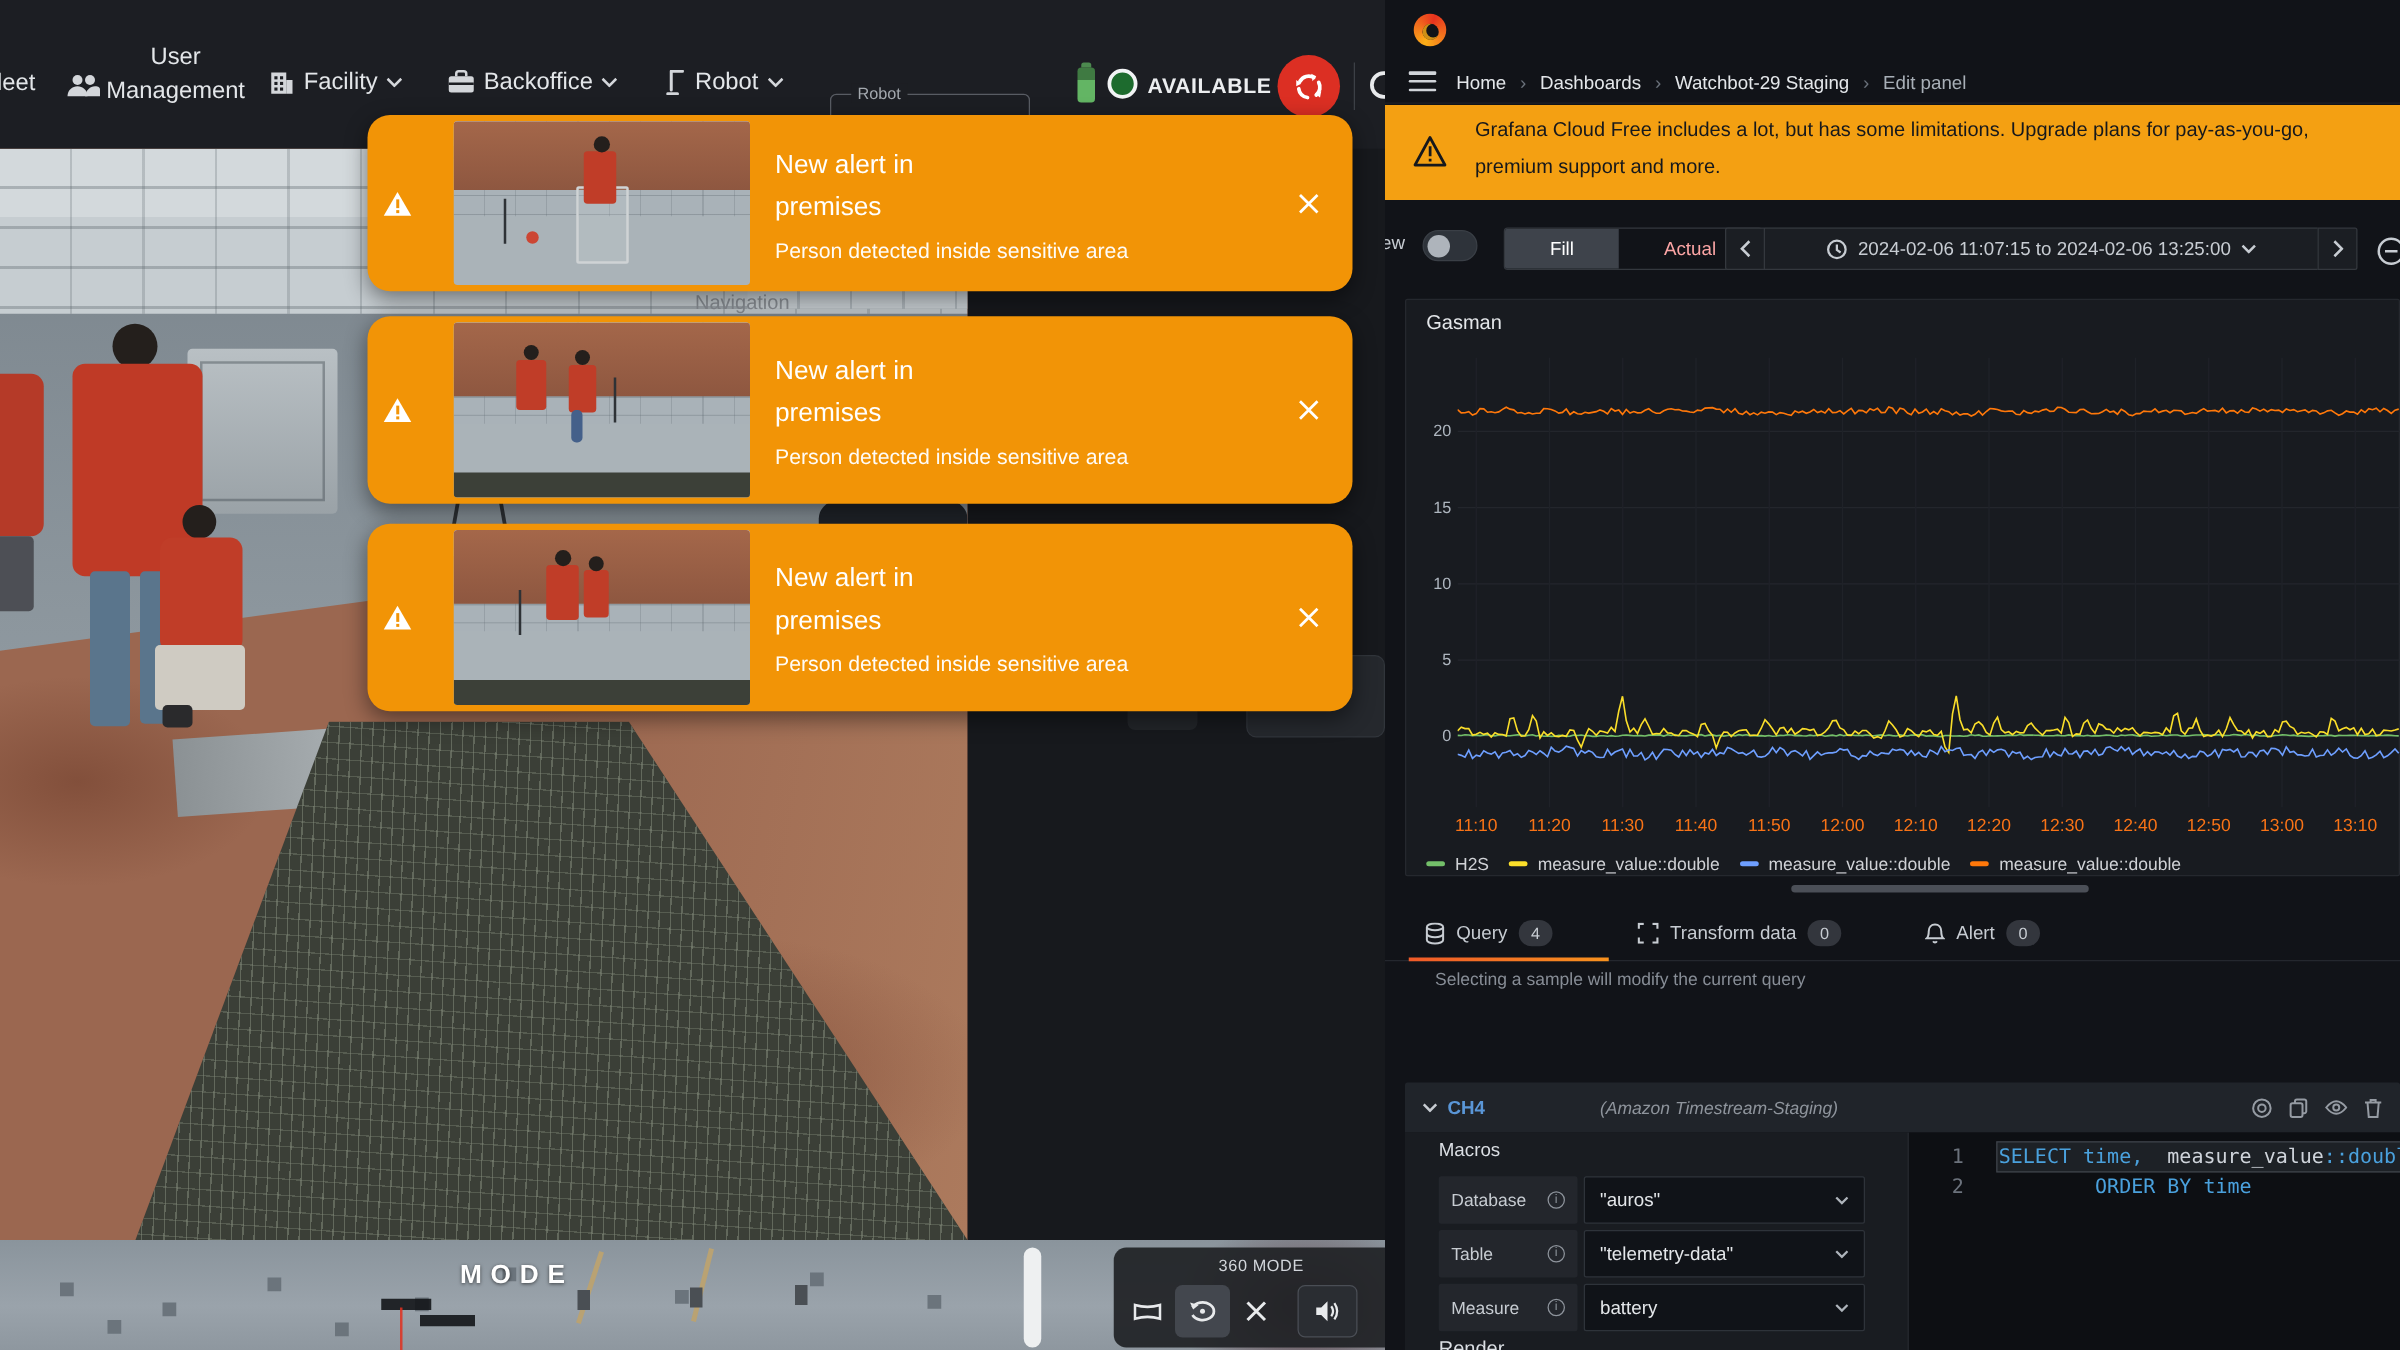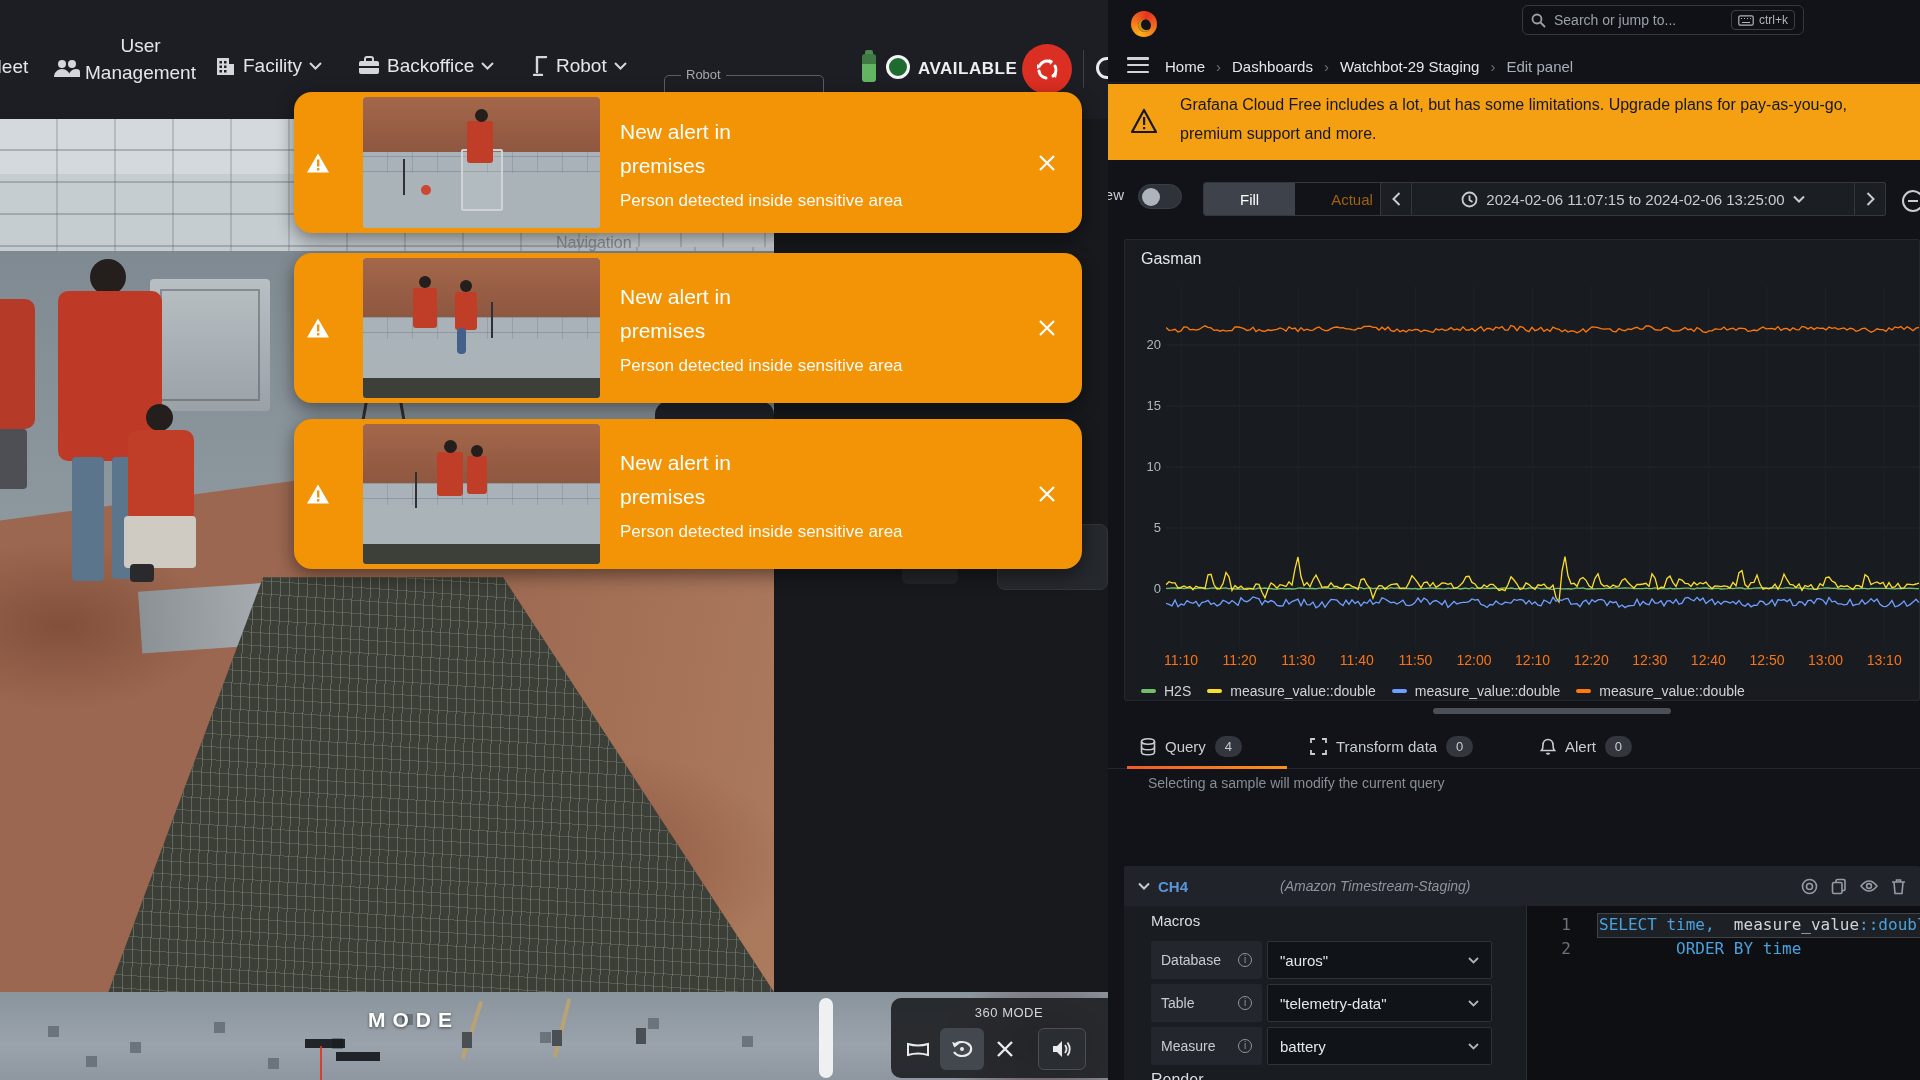--- a/index.html
+++ b/index.html
@@ -125,21 +125,21 @@
   .banner { position:absolute; left:0; top:84px; width:812px; height:76px; background:#f4a012; color:#16181c; }
   .banner .bline { position:absolute; left:72px; white-space:nowrap; font-size:16px; font-weight:500; }
 
   .ctrl-row { position:absolute; left:0; top:160px; width:812px; height:70px; }
   .viewlbl { position:absolute; left:-14px; top:26px; font-size:15px; color:#c7ccd2; }
   .toggle { position:absolute; left:30px; top:24px; width:44px; height:25px; background:#2e333a; border:1px solid #3a3f46; border-radius:13px; }
   .toggle .knob { position:absolute; left:3px; top:2.5px; width:18px; height:18px; border-radius:50%; background:#aeb4bb; }
   .seg { position:absolute; left:95px; top:22px; height:34px; display:flex; border:1px solid #34383e; border-radius:3px; overflow:hidden; }
   .seg .s { padding:0 36px; display:flex; align-items:center; font-size:15px; }
   .seg .on { background:#3e434b; color:#fff; }
-  .seg .off { color:#a16207; }
+  .seg .off { color:#fca5a5; }
   .tbtn { position:absolute; top:22px; height:34px; background:#1b1e23; border:1px solid #34383e; display:flex; align-items:center; justify-content:center; color:#c7ccd2; }
   .timebtn { gap:8px; font-size:15px; padding:16px 10px; }
 
   .panel { position:absolute; left:16px; top:239px; width:796px; height:462px; background:#181b20; border:1px solid #25282e; border-radius:2px; }
   .panel-title { position:absolute; left:16px; top:10px; font-size:16px; font-weight:500; color:#e4e7ea; }
   .ytick { position:absolute; width:34px; text-align:right; font-size:13px; color:#aeb6bf; }
   .xtick { position:absolute; width:44px; text-align:center; font-size:14px; color:#f97316; }
   .legend { position:absolute; left:16px; top:443px; display:flex; gap:16px; align-items:center; font-size:14px; color:#d0d2d6; }
   .legend .item { display:flex; gap:8px; align-items:center; }
   .legend .sw { width:15px; height:4px; border-radius:2px; }
@@ -431,34 +431,20 @@
           <path d="M14 6 Q17 10 14 14 M16.5 3.5 Q21 10 16.5 16.5" fill="none" stroke="#e8eaec" stroke-width="1.8"></path>
         </svg>
       </div>
     </div>
   </div>
 
   <div class="graf">
 
     <div class="graf-topbar"></div>
     <div class="logo"></div>
-    <div class="searchbox">
-      <svg width="15" height="15" viewBox="0 0 15 15">
-        <circle cx="6" cy="6" r="4.5" fill="none" stroke="#9aa1a9" stroke-width="1.8"></circle>
-          <path d="M9.5 9.5 L14 14" stroke="#9aa1a9" stroke-width="1.8"></path>
-      </svg>
-      <span class="ph">Search or jump to...</span>
-      <span class="kbdchip">
-        <svg width="16" height="11" viewBox="0 0 16 11">
-          <rect x="0.8" y="0.8" width="14.4" height="9.4" rx="1.5" fill="none" stroke="#aeb4bb" stroke-width="1.2"></rect>
-          <path d="M3 3.5h1M6 3.5h1M9 3.5h1M12 3.5h1M4 7.5h8" stroke="#aeb4bb" stroke-width="1.2"></path>
-        </svg>
-        <span>ctrl+k</span>
-      </span>
-    </div>
     <div class="burger">
         <span></span>
         <span></span>
         <span></span>
       </div>
     <div class="crumbs">
       <span class="crumb">Home</span>
       <span class="sep">›</span>
       <span class="crumb">Dashboards</span>
       <span class="sep">›</span>

